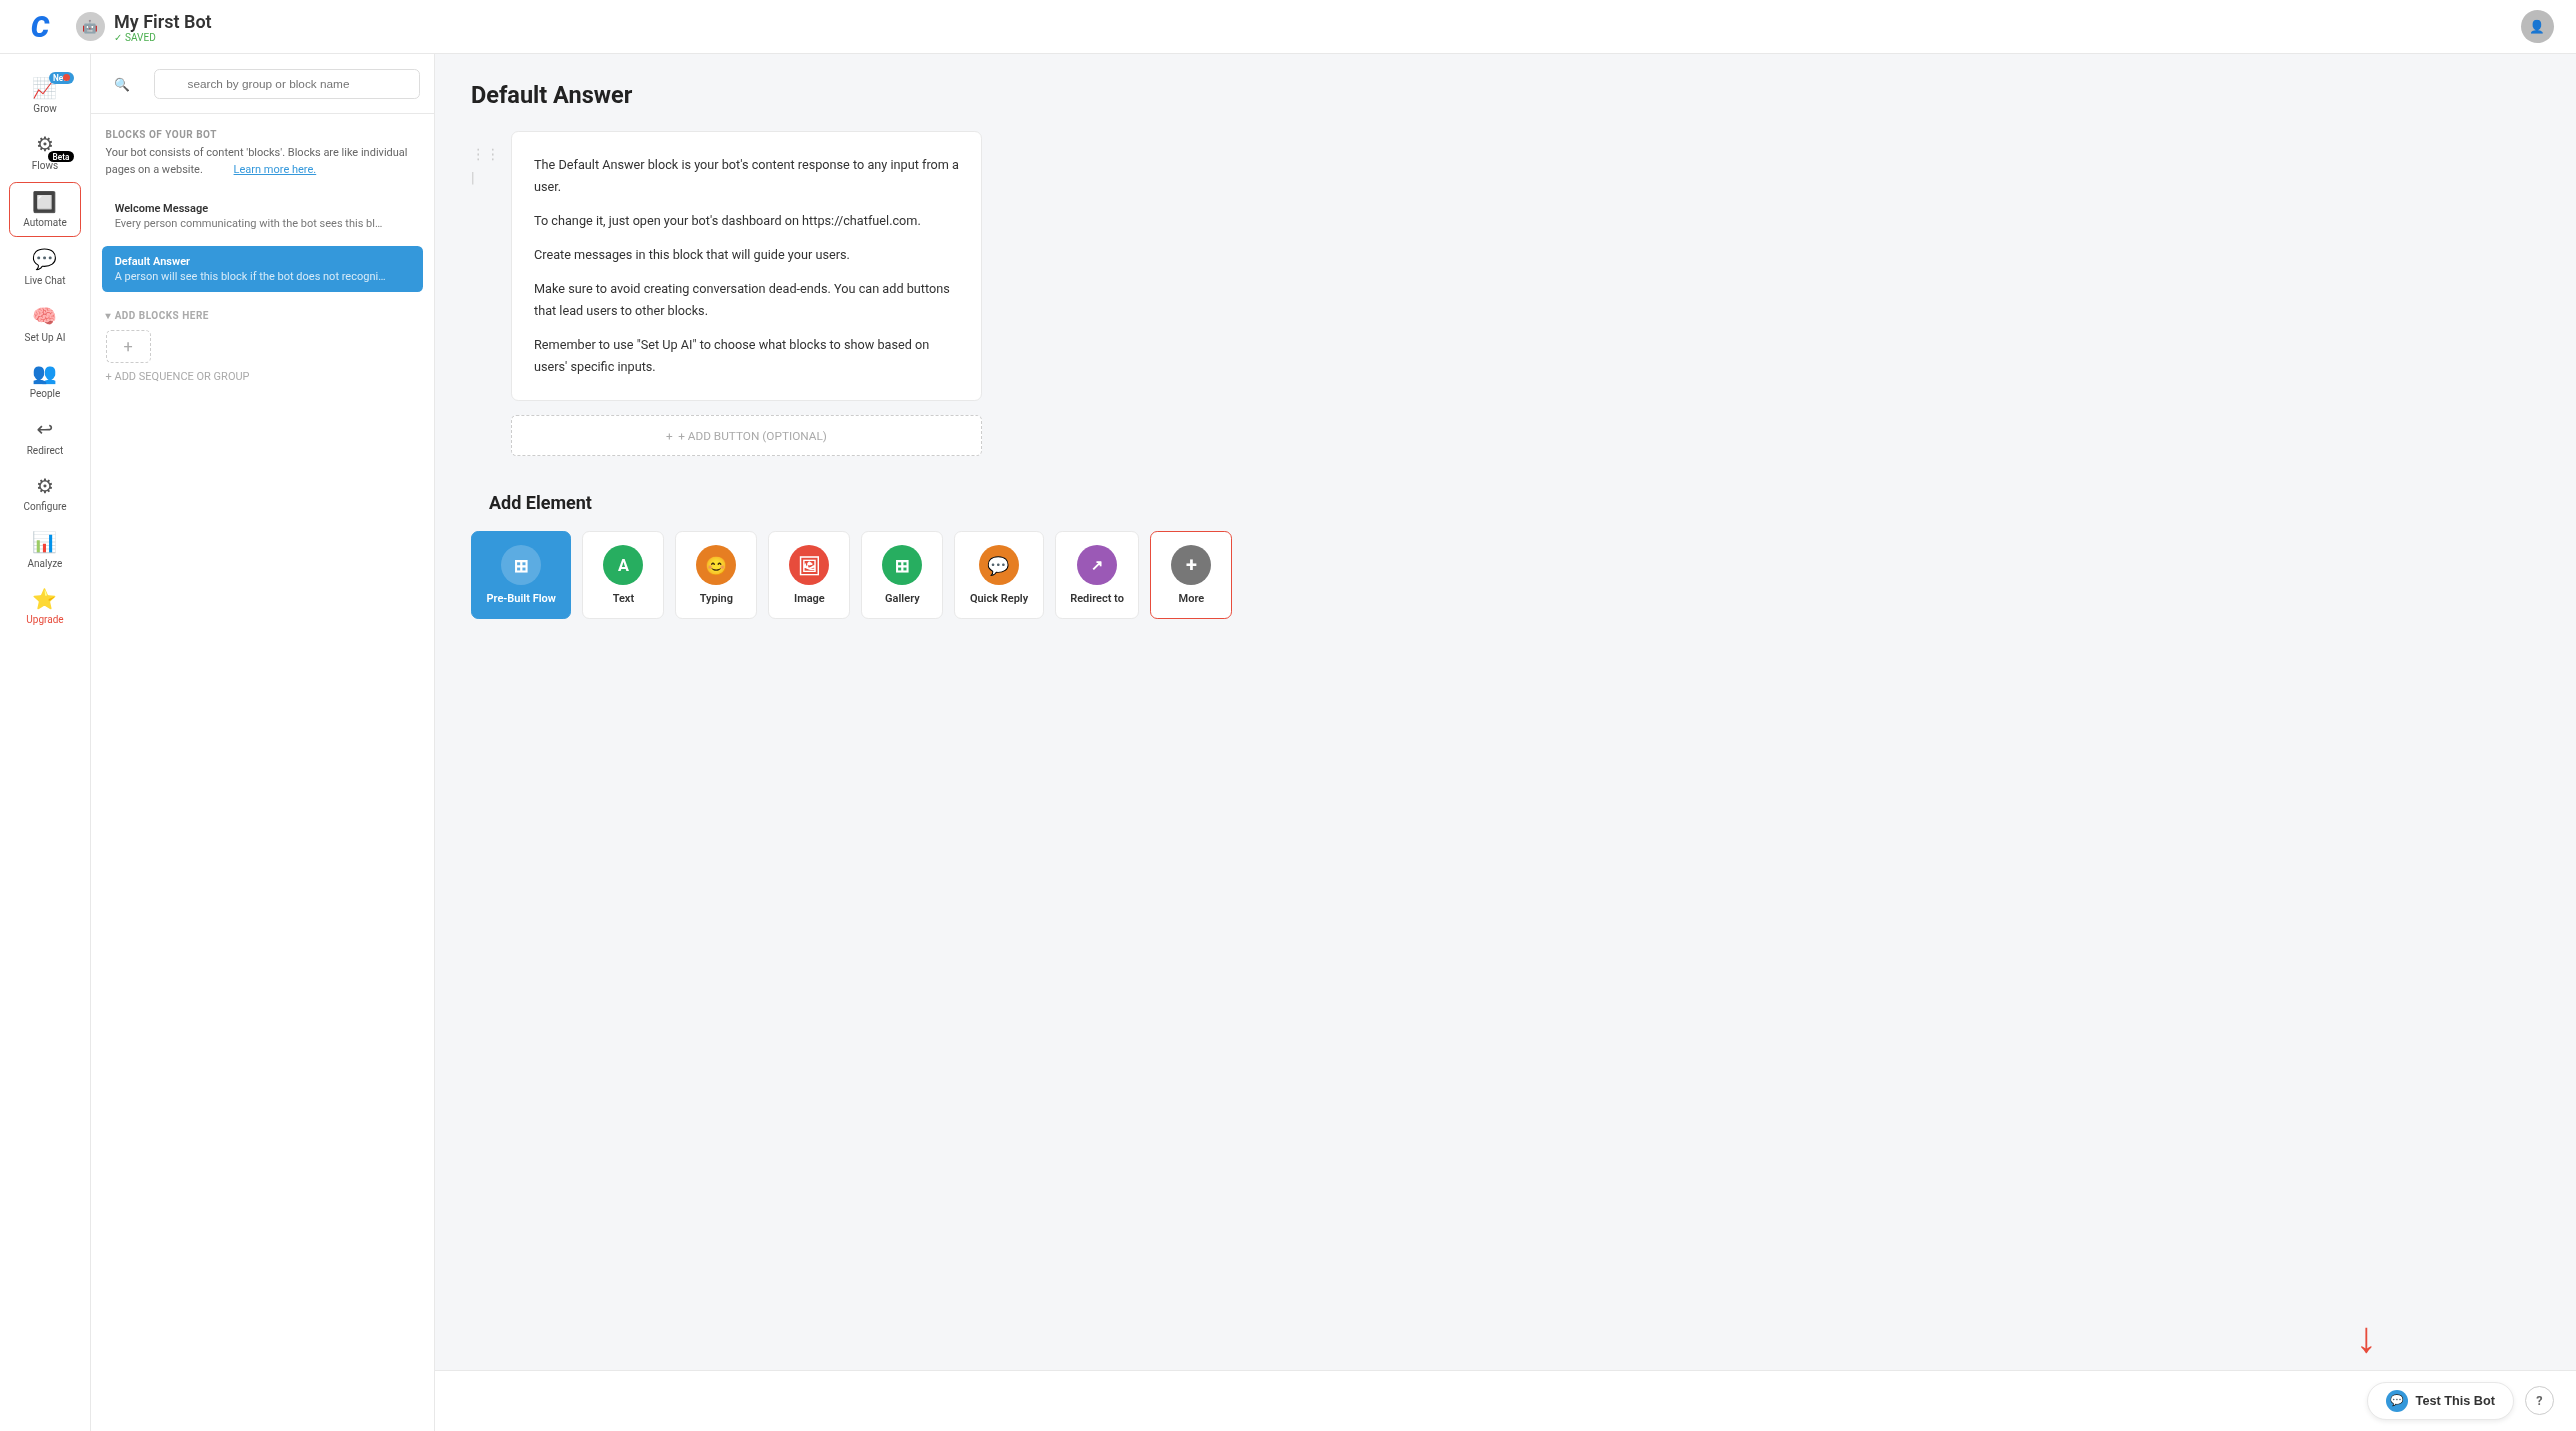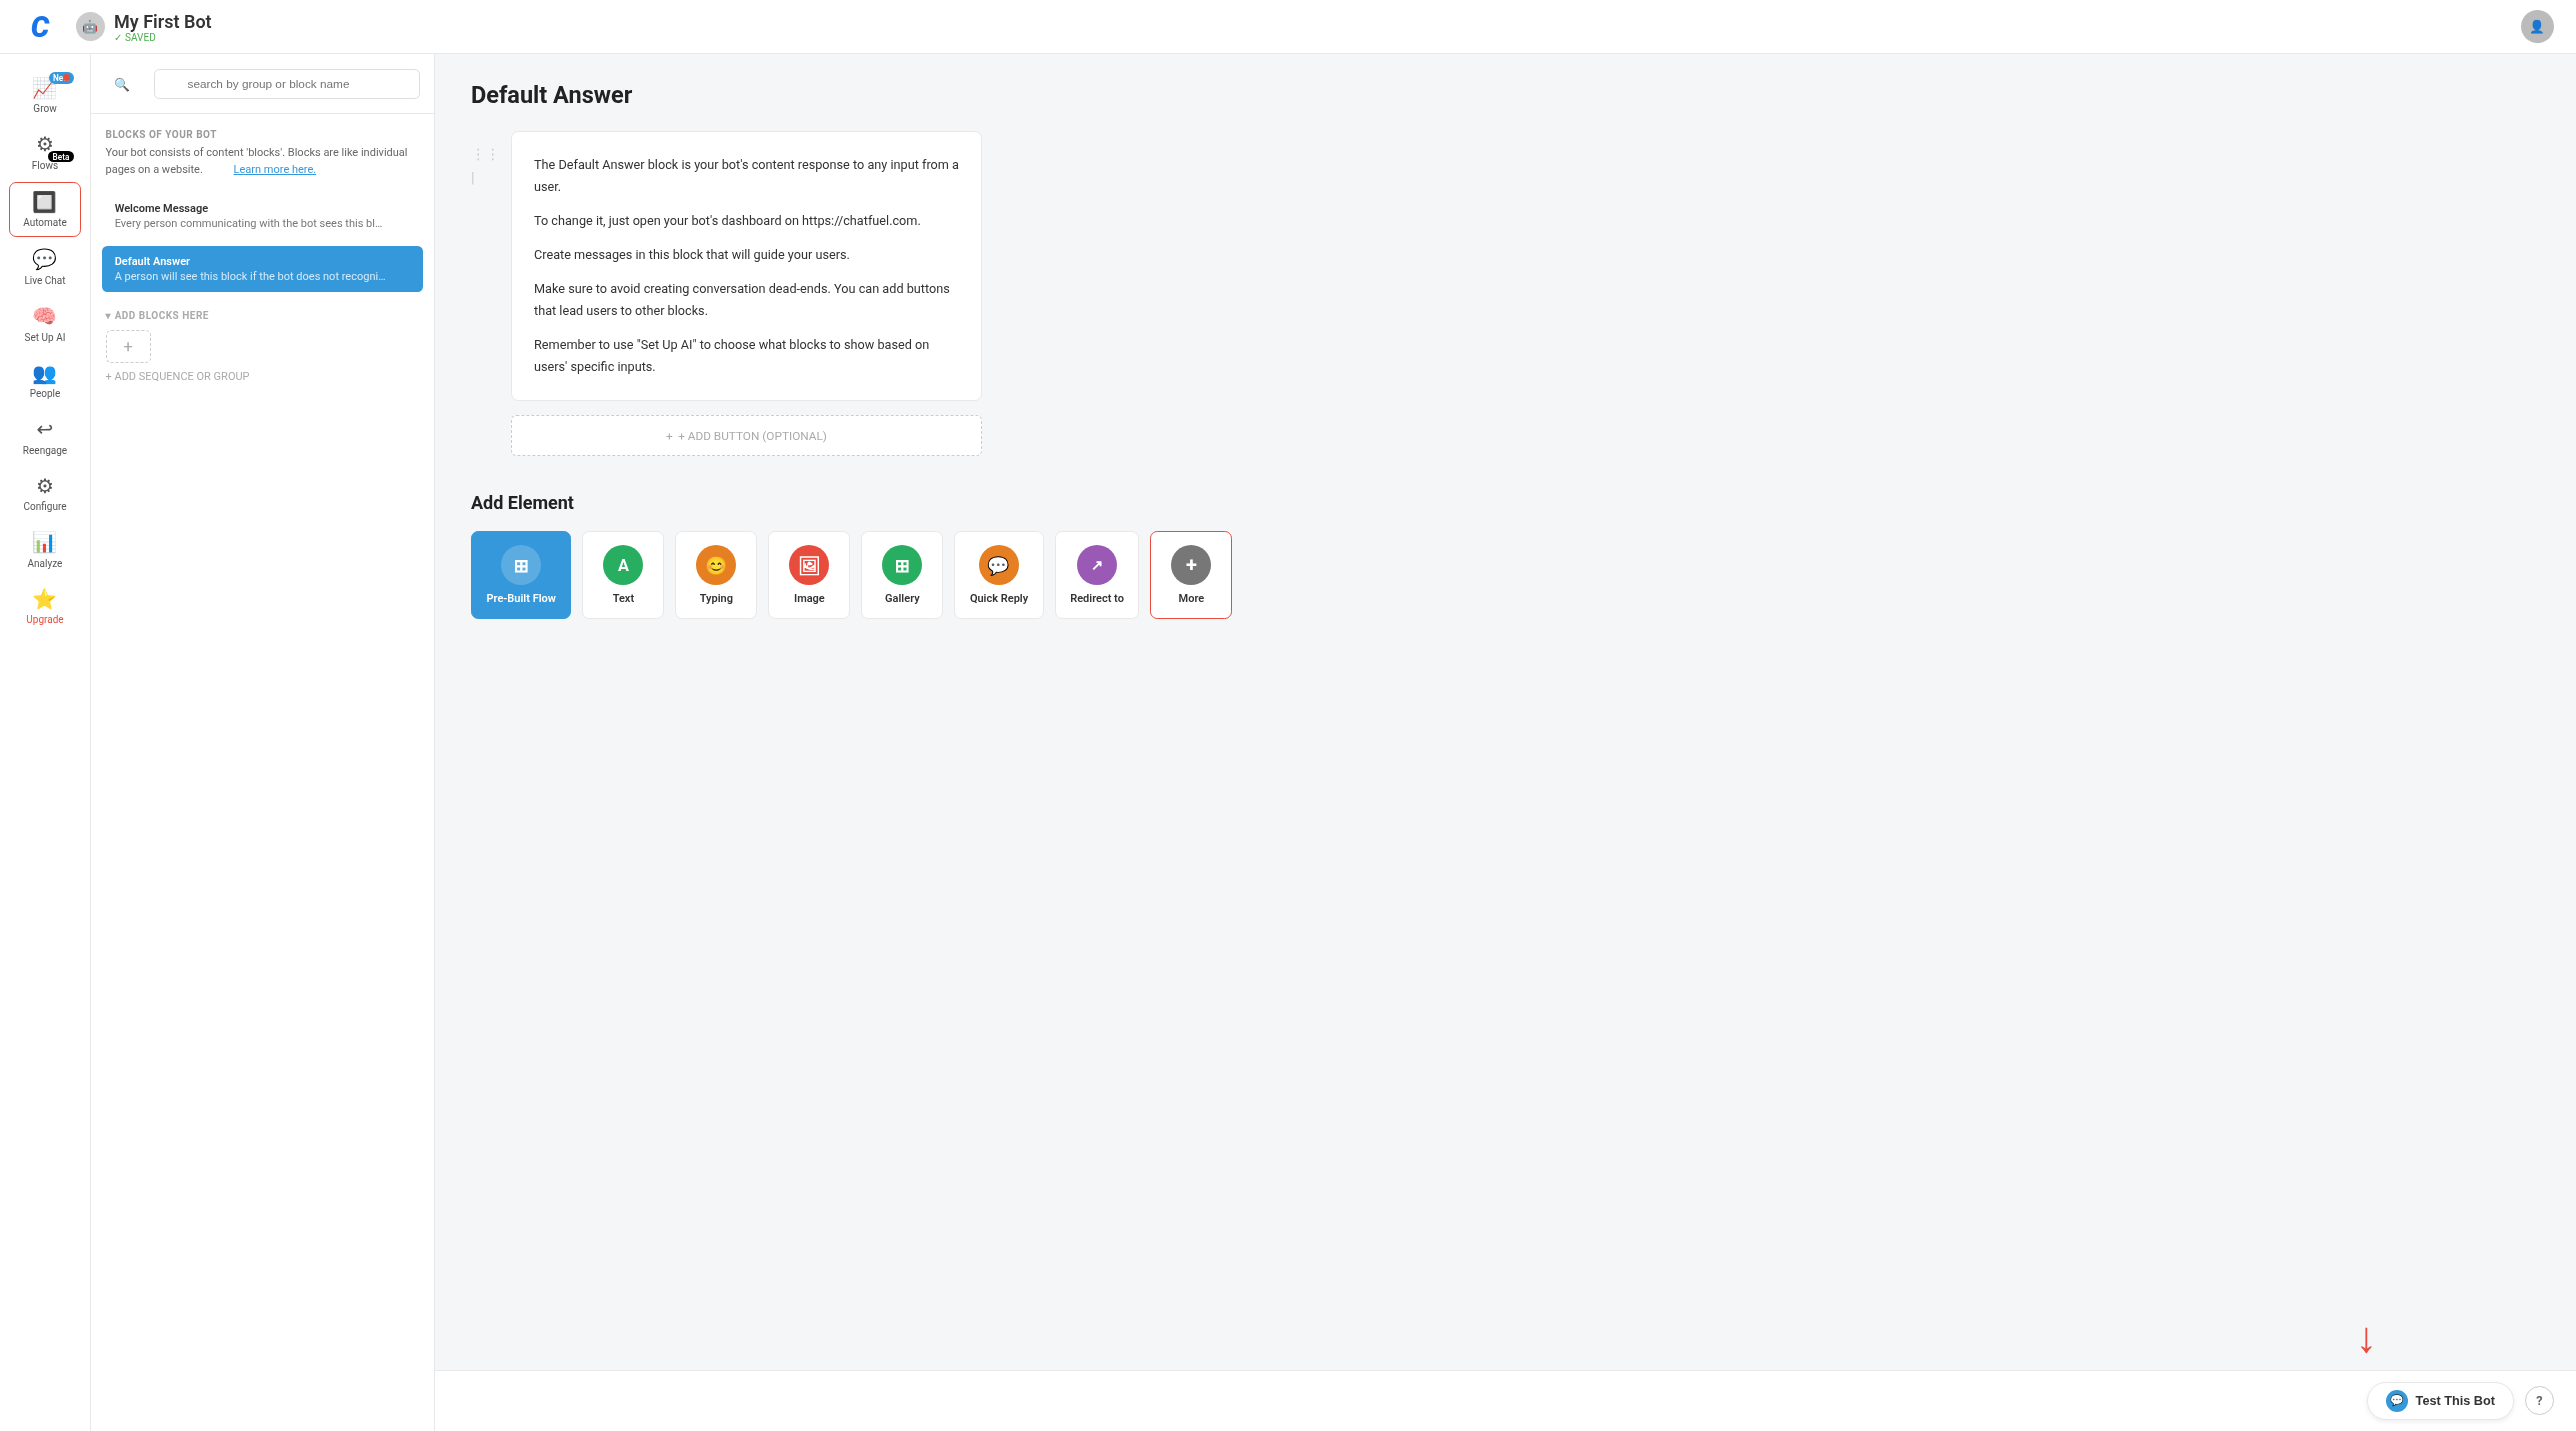--- a/index.html
+++ b/index.html
@@ -94,21 +94,21 @@
     .message-block p { margin-bottom: 12.7px; }
     .message-block p:last-child { margin-bottom: 0; }
 
     .add-button-opt {
       margin-top: 14.5px; width: 471px; padding: 12.7px; border: 0.9px dashed #ccc; border-radius: 5.4px;
       display: flex; align-items: center; justify-content: center; gap: 5.4px;
       color: #aaa; font-size: 11.8px; cursor: pointer; background: #fff;
     }
 
     .add-element-section { margin-top: 36px; }
-    .add-element-title { font-size: 18px; font-weight: 700; color: #222; margin-bottom: 18px; }
+    .add-element-title { font-size: 18px; font-weight: 700; color: #222; margin-bottom: 18px; margin-left: 18px; }
     .element-buttons { display: flex; gap: 11px; flex-wrap: wrap; }
     .element-btn {
       display: flex; flex-direction: column; align-items: center; gap: 7.2px;
       padding: 12.7px 14.5px; background: #fff; border: 0.9px solid #e8e8e8; border-radius: 7.2px;
       cursor: pointer; min-width: 82px; font-size: 11px; font-weight: 600; color: #333;
     }
     .element-btn.primary { background: #3498db; color: #fff; border-color: #3498db; }
     .element-icon-circle {
       width: 40px; height: 40px; border-radius: 50%;
       display: flex; align-items: center; justify-content: center; font-size: 18px; color: #fff;
@@ -187,21 +187,21 @@
     <div class="sidebar-item">
       <span class="sidebar-icon">🧠</span>
       <span class="sidebar-label">Set Up AI</span>
     </div>
     <div class="sidebar-item">
       <span class="sidebar-icon">👥</span>
       <span class="sidebar-label">People</span>
     </div>
     <div class="sidebar-item">
       <span class="sidebar-icon">↩</span>
-      <span class="sidebar-label">Reengage</span>
+      <span class="sidebar-label">Redirect</span>
     </div>
     <div class="sidebar-item">
       <span class="sidebar-icon">⚙</span>
       <span class="sidebar-label">Configure</span>
     </div>
     <div class="sidebar-item">
       <span class="sidebar-icon">📊</span>
       <span class="sidebar-label">Analyze</span>
     </div>
     <div class="sidebar-item upgrade">

